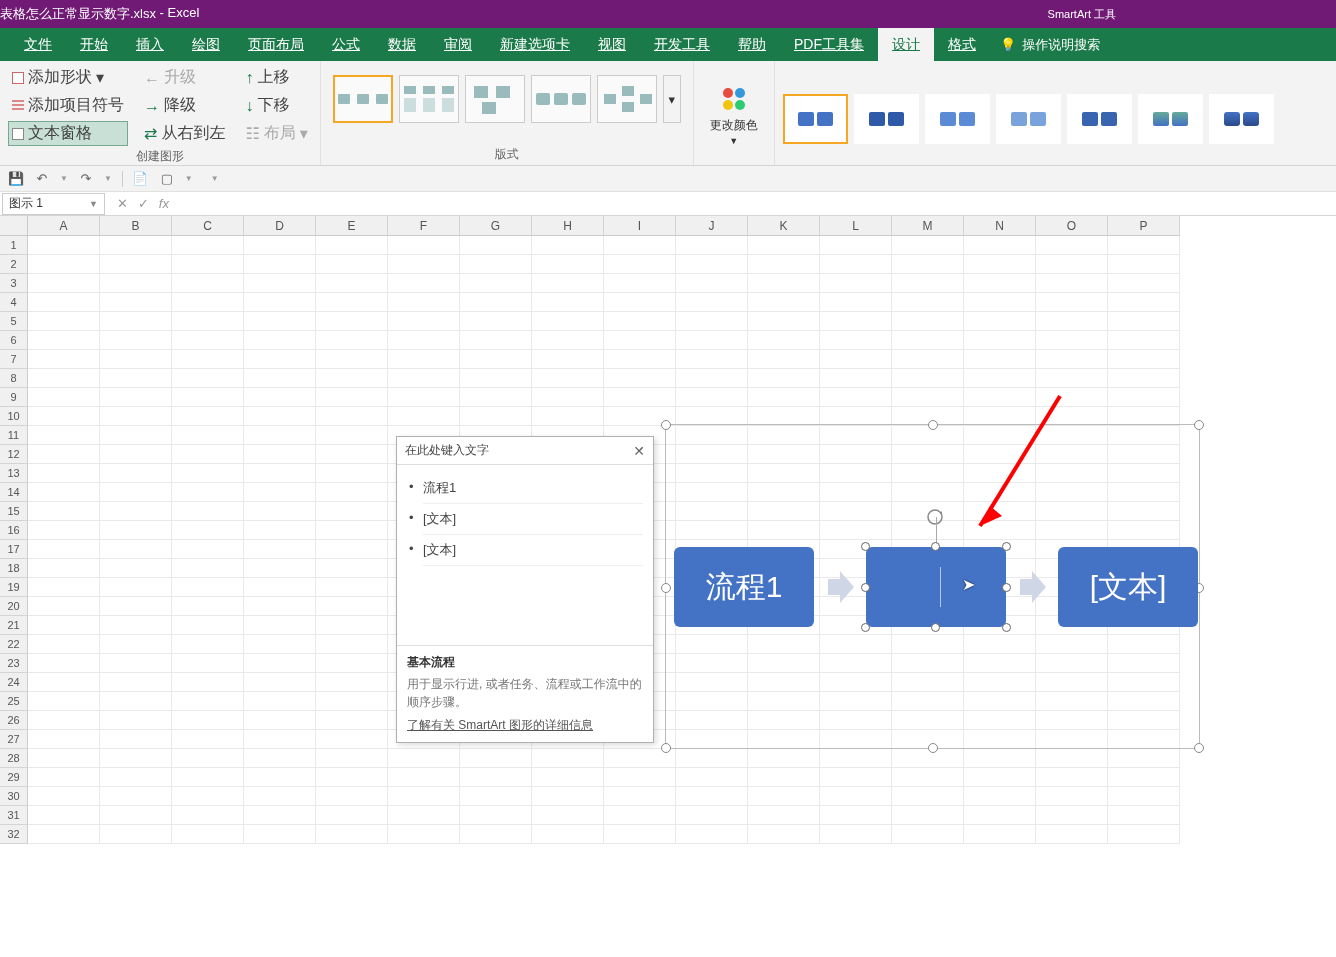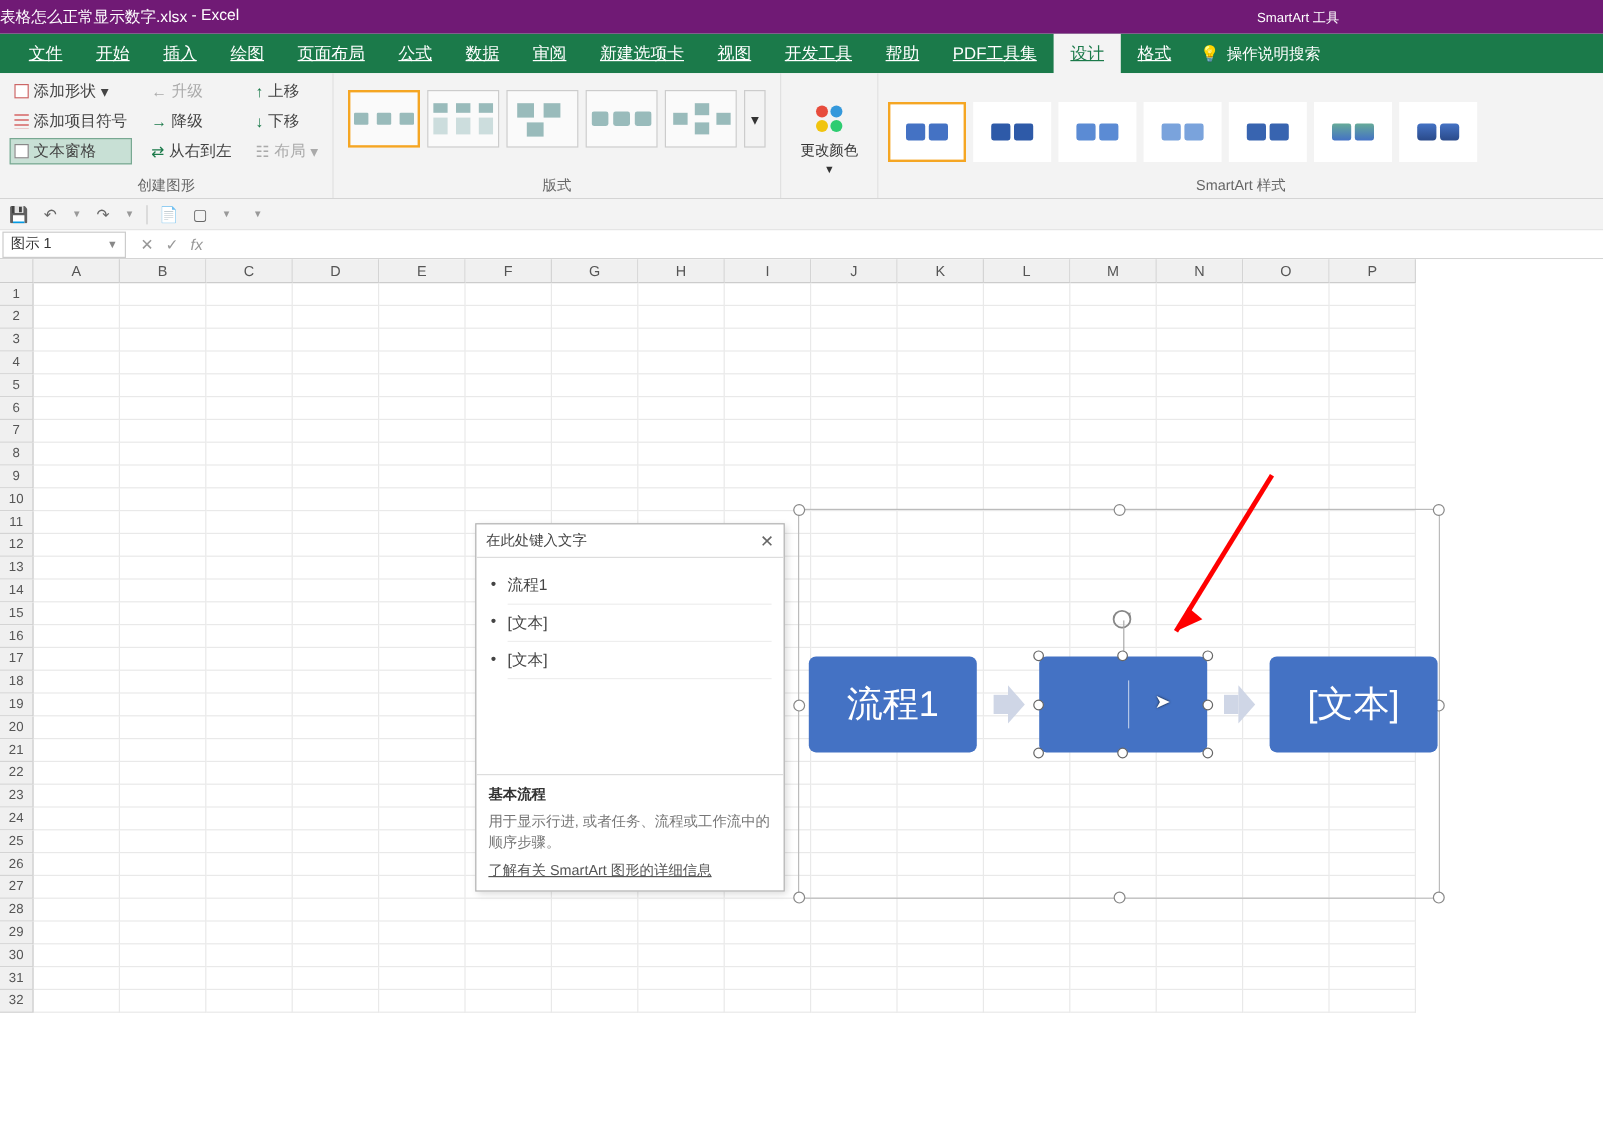--- a/index.html
+++ b/index.html
@@ -16,21 +16,21 @@
   .ribbon-tab { color:#fff; padding:8px 14px; font-size:14px; cursor:pointer;text-decoration:underline; }
   .ribbon-tab.active { background:#f3f3f3; color:#1b7a4a; }
   .tell-me { display:flex; align-items:center; gap:6px; color:#fff; margin-left:10px; }
   
   
   .ribbon { background:#f3f3f3; border-bottom:1px solid #d4d4d4; height:105px; display:flex; }
   .ribbon-group { border-right:1px solid #e1e1e1; padding:4px 8px 2px 8px; display:flex; flex-direction:column; justify-content:space-between; }
   .ribbon-group-label { text-align:center; font-size:12px; color:#666; margin-top:2px; }
   .rg-row { display:flex; gap:12px; }
   .rg-col { display:flex; flex-direction:column; gap:3px; }
-  .rg-btn { display:flex; align-items:center; gap:4px; font-size:13px; color:#444; padding:2px 4px; cursor:pointer;text-align:right; }
+  .rg-btn { display:flex; align-items:center; gap:4px; font-size:16px; color:#444; padding:2px 4px; cursor:pointer;text-align:right; }
   .rg-btn.disabled { color:#aaa; }
   .rg-btn.active { background:#c8e0d5; border:1px solid #78a892; padding:1px 3px; }
   .icon-box { width:12px; height:12px; flex-shrink:0; }
   
   .layouts-gallery { display:flex; gap:6px; align-items:center; padding:10px 4px 0; }
   .layout-thumb { width:60px; height:48px; border:1px solid #ccc; background:#fafafa; display:flex; align-items:center; justify-content:center; cursor:pointer; }
   .layout-thumb.sel { border:2px solid #f5a623; }
   .gallery-more { width:18px; height:48px; display:flex; flex-direction:column; justify-content:center; align-items:center; border:1px solid #ccc; cursor:pointer; }
   
   .color-btn { display:flex; flex-direction:column; align-items:center; gap:2px; cursor:pointer; padding:4px 8px;text-align:right; }
@@ -253,21 +253,20 @@
         </div>
       <div class="style-thumb">
           <div class="sq" style="background:linear-gradient(#6a9,#4472c4)"></div>
           <div class="sq" style="background:linear-gradient(#6a9,#4472c4)"></div>
         </div>
       <div class="style-thumb">
           <div class="sq" style="background:linear-gradient(#4472c4,#2a4a8a);border-radius:3px"></div>
           <div class="sq" style="background:linear-gradient(#4472c4,#2a4a8a);border-radius:3px"></div>
         </div>
     </div>
-    <div class="ribbon-group-label">SmartArt 样式</div>
   </div>
 </div>
 
 <div class="qat">
   <div class="qat-btn">
       <span style="color:#4472c4">💾</span>
     </div>
   <div class="qat-btn">
       <span>↶</span>
     </div>

